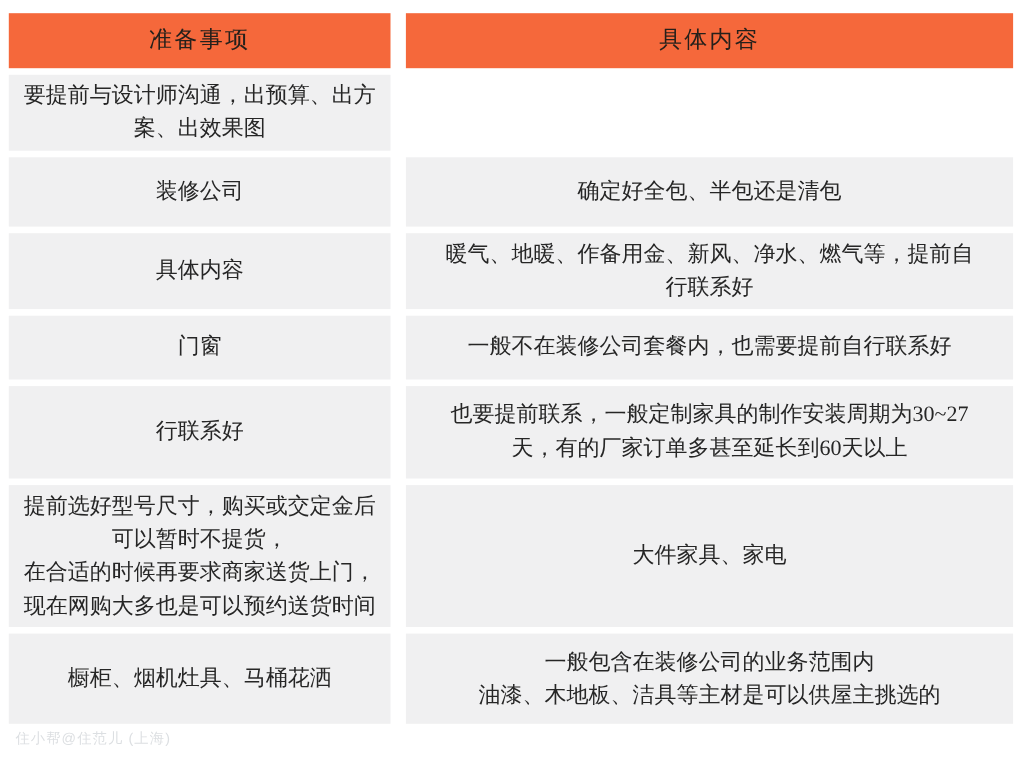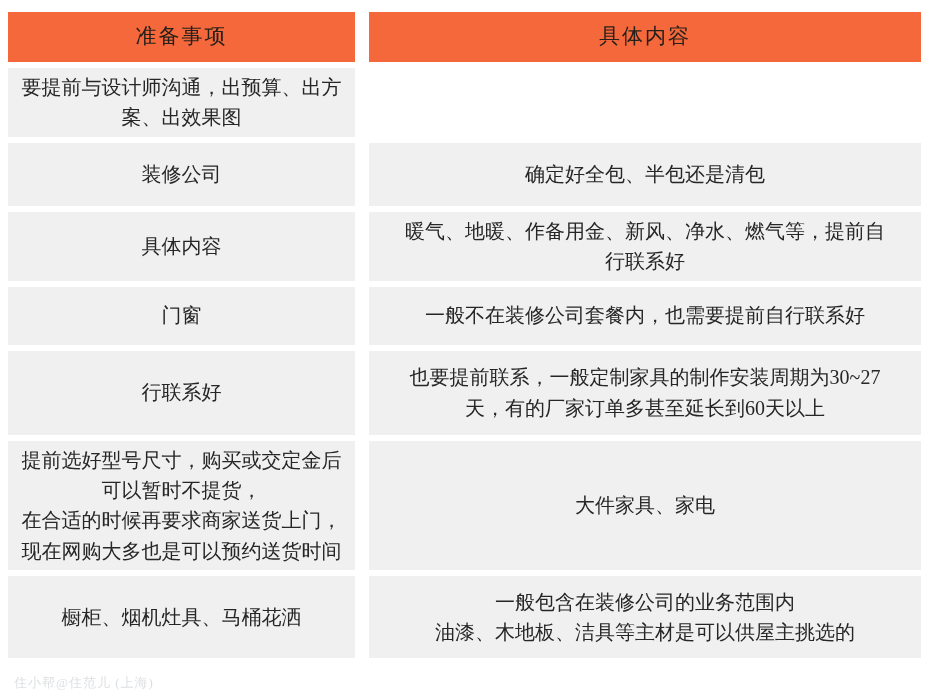--- a/index.html
+++ b/index.html
@@ -44,27 +44,27 @@
   .row.header .cell {
     background: var(--accent, #F5683B);
     color: var(--header-text, #26201B);
     font-size: 21px;
     min-height: 50px;
     letter-spacing: 2px;
   }
   .watermark {
     position: absolute;
     left: 14px;
-    bottom: 4px;
+    bottom: 16px;
     font-size: 13px;
     color: var(--wm, #D9DCDF);
     opacity: 0.9;
     filter: blur(0.6px);
     letter-spacing: 1px;
-    font-family: Liberation Serif, serif;
+    font-family: Liberation Sans, sans-serif;
   }
 </style>
 </head>
 <body>
 
 <div class="canvas">
   <div class="table">
 
     <div class="row header">
       <div class="cell">准备事项</div>

